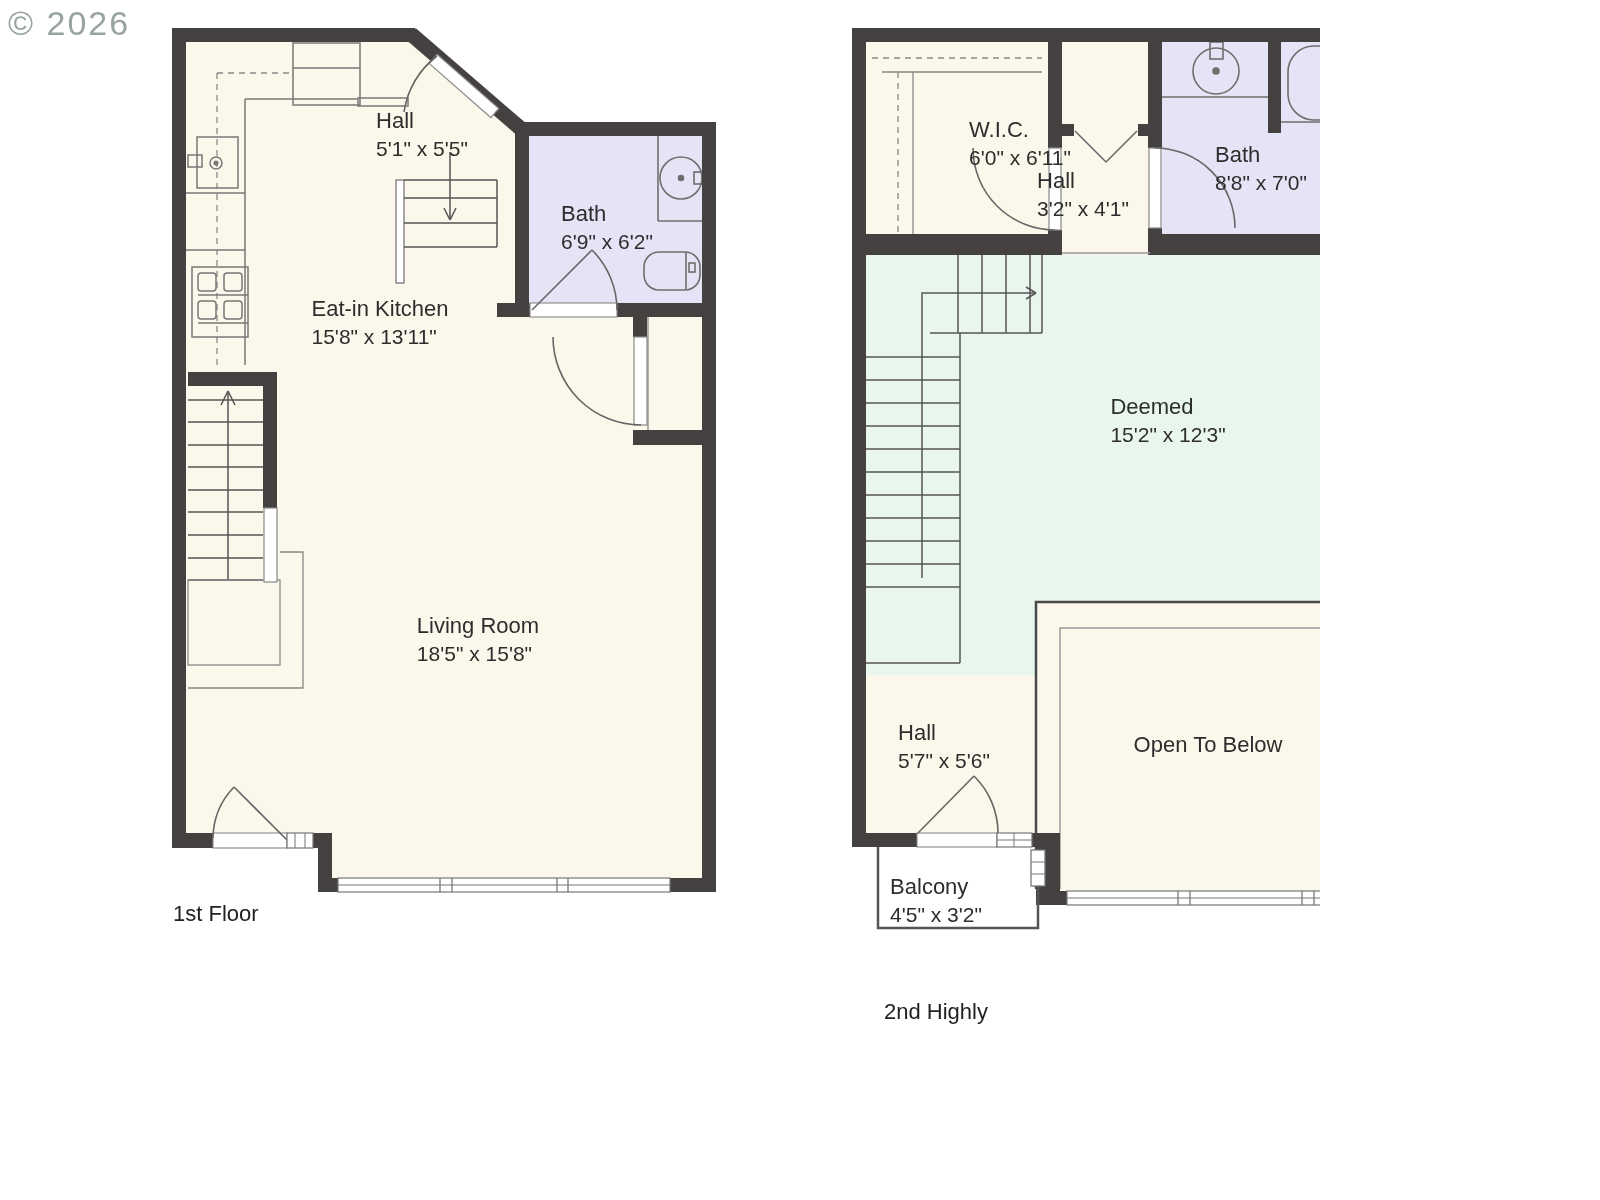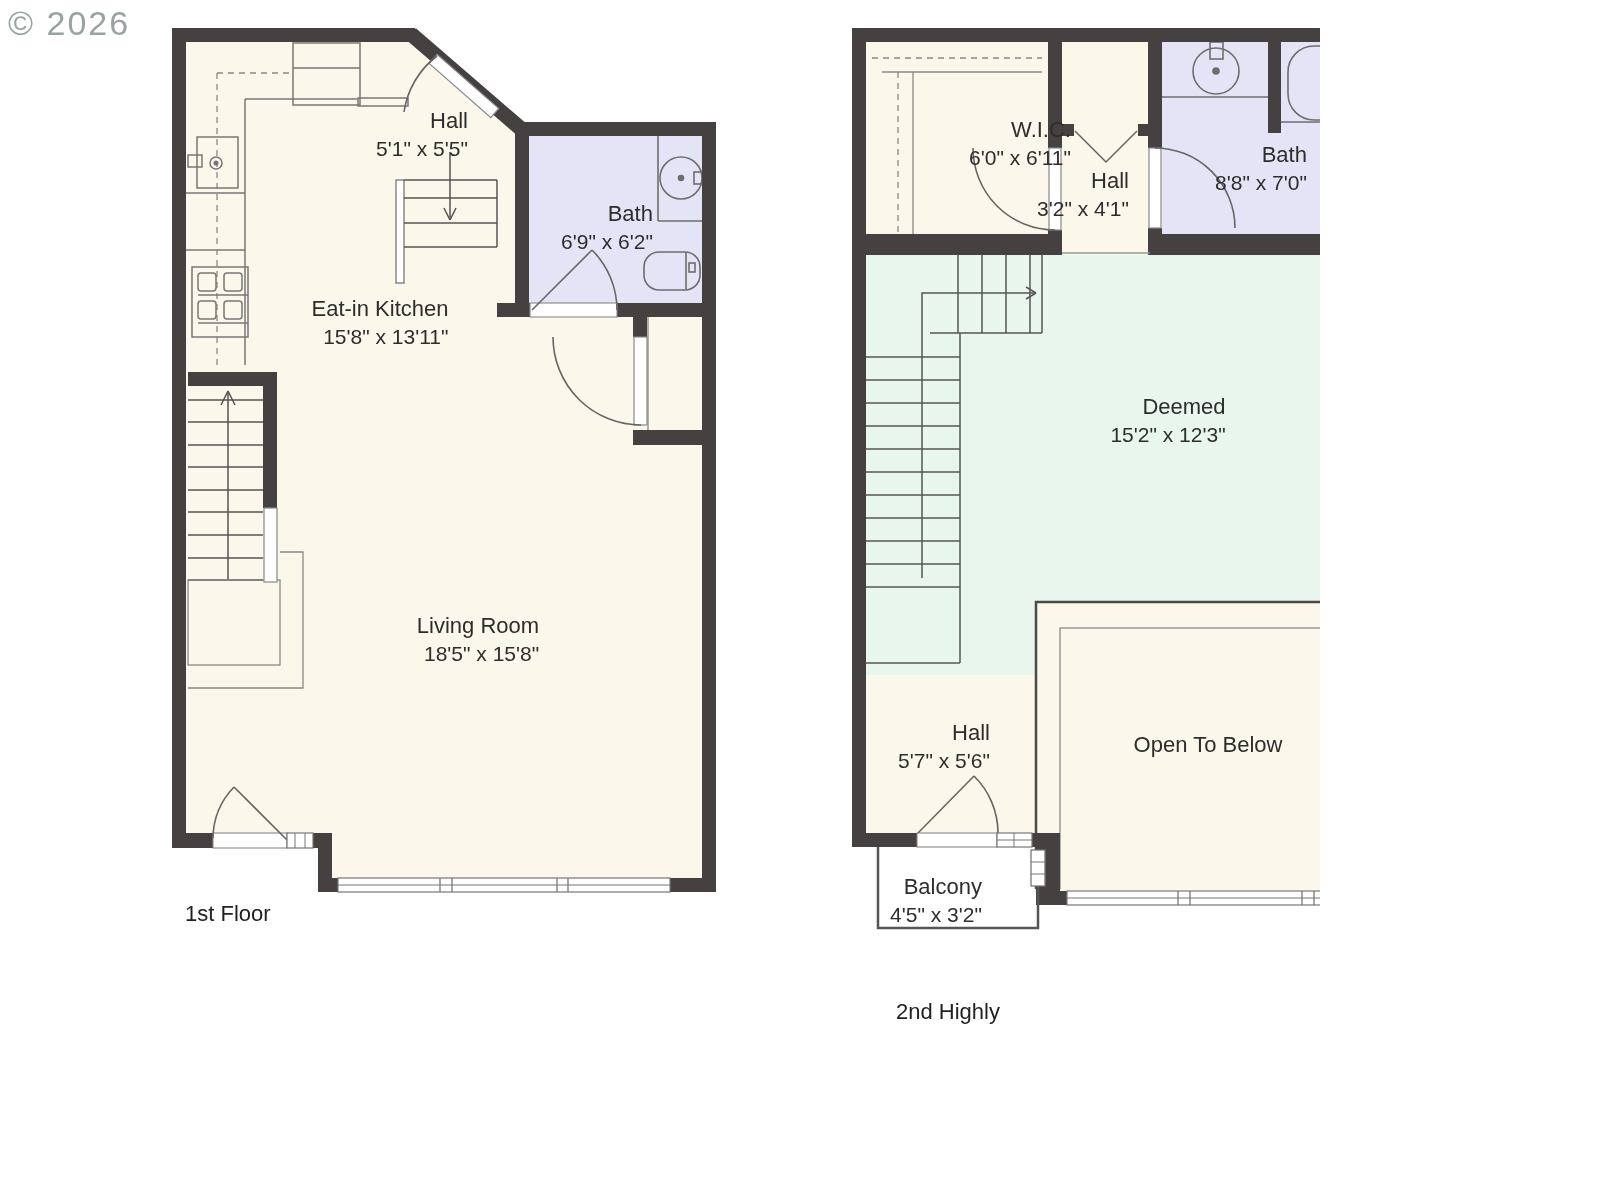--- a/index.html
+++ b/index.html
@@ -1,23 +1,23 @@
 <!DOCTYPE html>
 <html><head>
 <meta charset="utf-8">
 <style>
   html,body{margin:0;padding:0;background:#ffffff;}
   #stage{position:relative;width:1320px;height:1200px;background:#ffffff;overflow:hidden;
          font-family:"Liberation Sans", sans-serif;}
   #plan-svg{position:absolute;left:0;top:0;}
-  .room-label{position:absolute;transform:translateX(-50%);text-align:right;
+  .room-label{position:absolute;transform:translateX(-50%);text-align:left;
               color:#2d2d2d;white-space:nowrap;line-height:1.32;}
   .room-label .rname{font-size:22px;}
   .room-label .rdims{font-size:21px;}
-  .floor-label{position:absolute;font-size:22px;color:#222;margin-left:12px;}
+  .floor-label{position:absolute;font-size:22px;color:#222;}
   .watermark{position:absolute;left:8px;top:4px;font-size:34px;color:#9aa3a3;letter-spacing:2px;}
   .logo{position:absolute;left:40px;top:1102px;display:flex;align-items:center;}
   .logo-text{margin-left:18px;font-size:34px;font-weight:800;letter-spacing:7px;color:#111;
              transform:scaleX(0.84);transform-origin:left center;white-space:nowrap;}
   .disclaimer{position:absolute;left:762px;top:1146px;transform:translateX(-50%);
               font-size:14.5px;color:#3f3f3f;white-space:nowrap;}
 </style>
 </head>
 <body>
 

